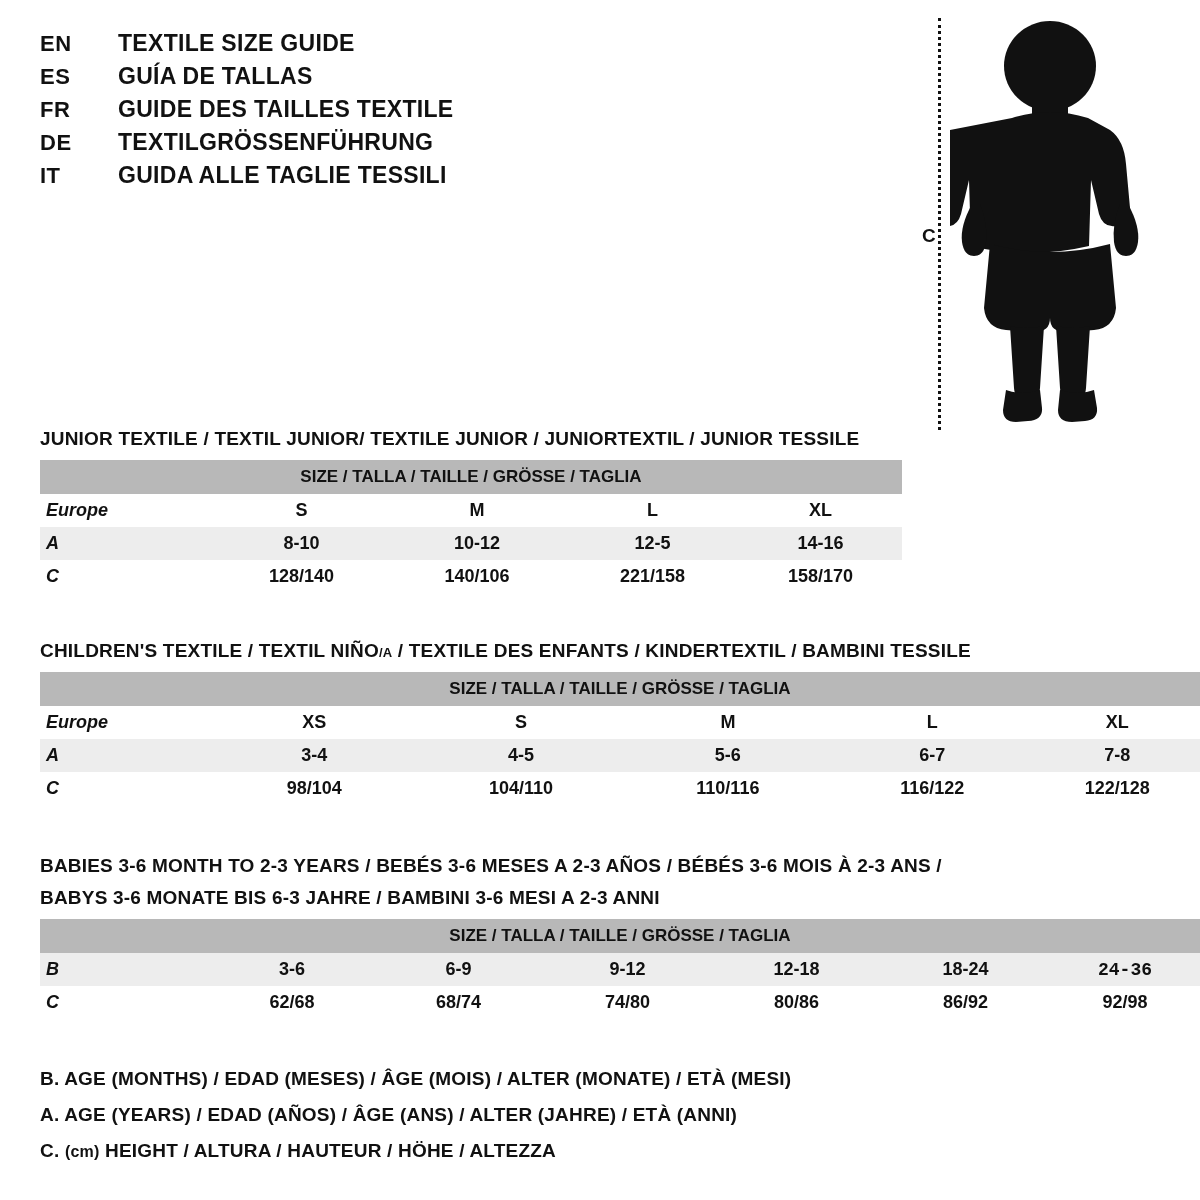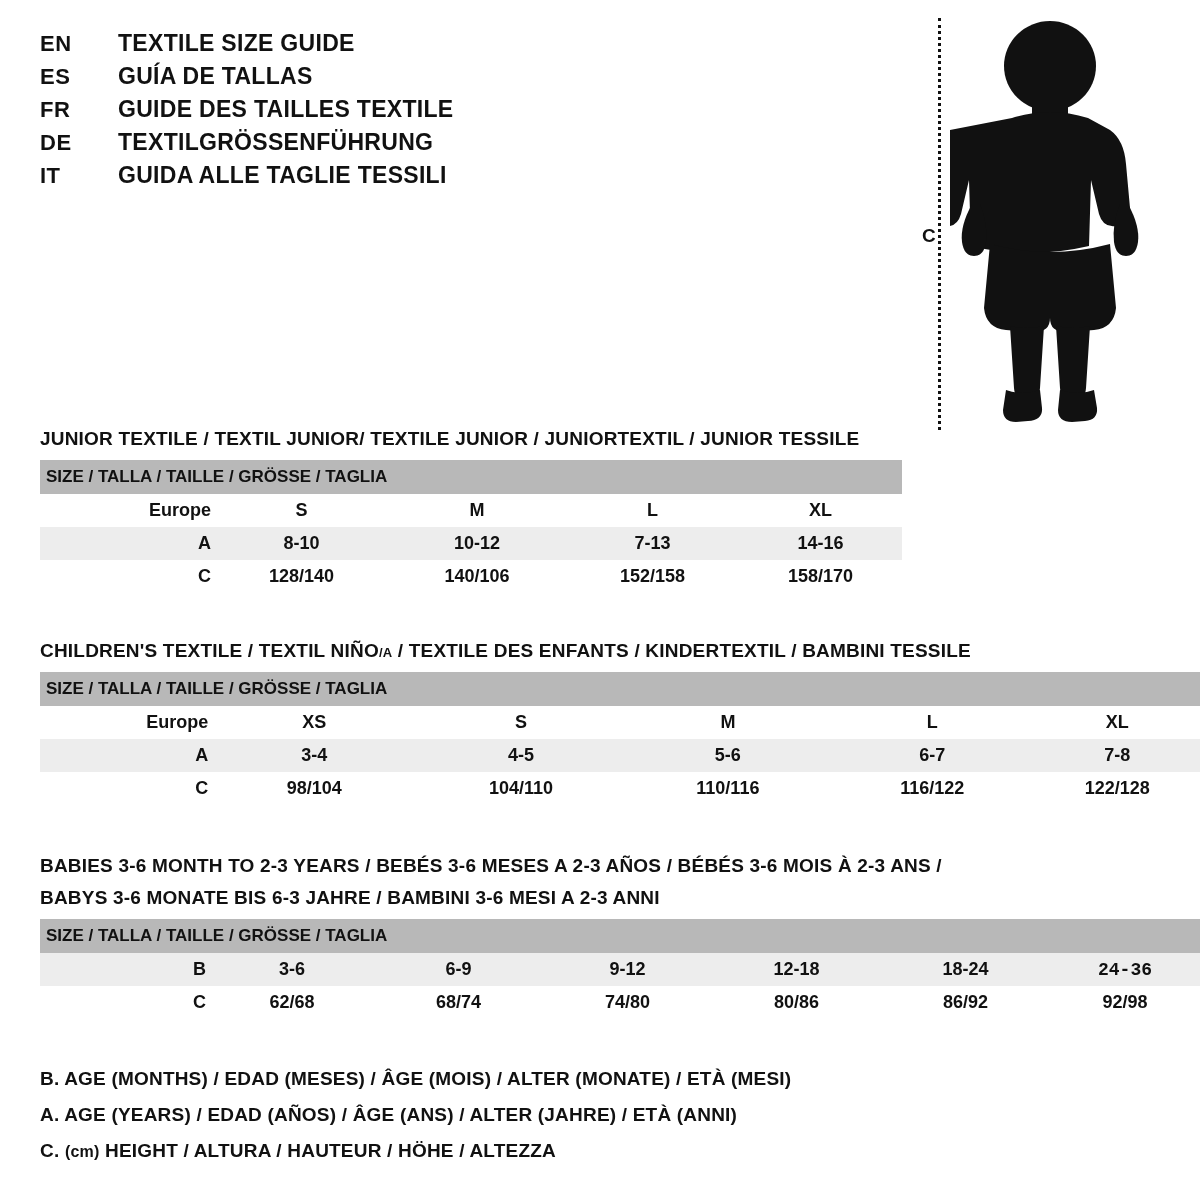--- a/index.html
+++ b/index.html
@@ -93,26 +93,27 @@
   }
   table.size-table td,
   table.size-table th {
     padding: 6px 4px;
     font-weight: 700;
     text-align: center;
     white-space: nowrap;
   }
   table.size-table td.rowlabel,
   table.size-table th.rowlabel {
-    text-align: right;
+    text-align: left;
     padding-left: 6px;
+    font-style: italic;
   }
   tr.band-head td {
     background: #b8b8b8;
-    text-align: left;
+    text-align: center;
     font-size: 17px;
     padding: 7px 6px;
   }
   tr.row-alt td {
     background: #ededed;
   }
   tr.row-plain td {
     background: #ffffff;
   }
 
@@ -198,28 +199,28 @@
         <td class="rowlabel" style="width:165px;">Europe</td>
         <td style="width:165px;">S</td>
         <td style="width:170px;">M</td>
         <td style="width:165px;">L</td>
         <td style="width:155px;">XL</td>
       </tr>
       <tr class="row-alt">
         <td class="rowlabel">A</td>
         <td>8-10</td>
         <td>10-12</td>
-        <td>7-13</td>
+        <td>12-5</td>
         <td>14-16</td>
       </tr>
       <tr class="row-plain">
         <td class="rowlabel">C</td>
         <td>128/140</td>
         <td>140/106</td>
-        <td>152/158</td>
+        <td>221/158</td>
         <td>158/170</td>
       </tr>
     </tbody>
   </table>
 </div>
 
 <div class="section" style="top: 640px;">
   <div class="section-title"><span>CHILDREN'S TEXTILE / TEXTIL NIÑO</span><span class="sub">/A</span><span> / TEXTILE DES ENFANTS / KINDERTEXTIL / BAMBINI TESSILE</span></div>
   <table class="size-table">
     <tbody>

